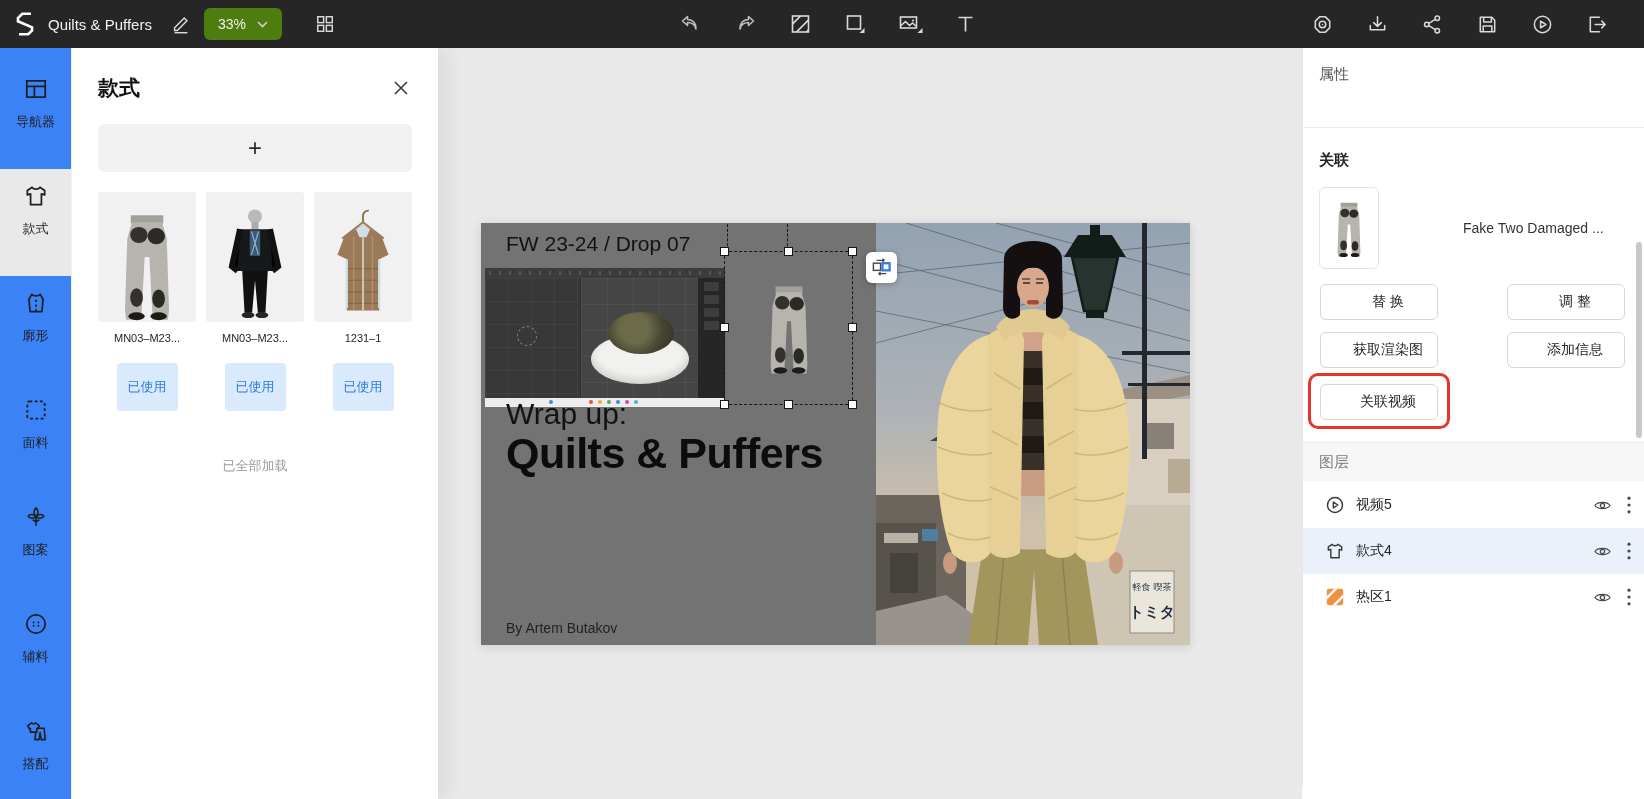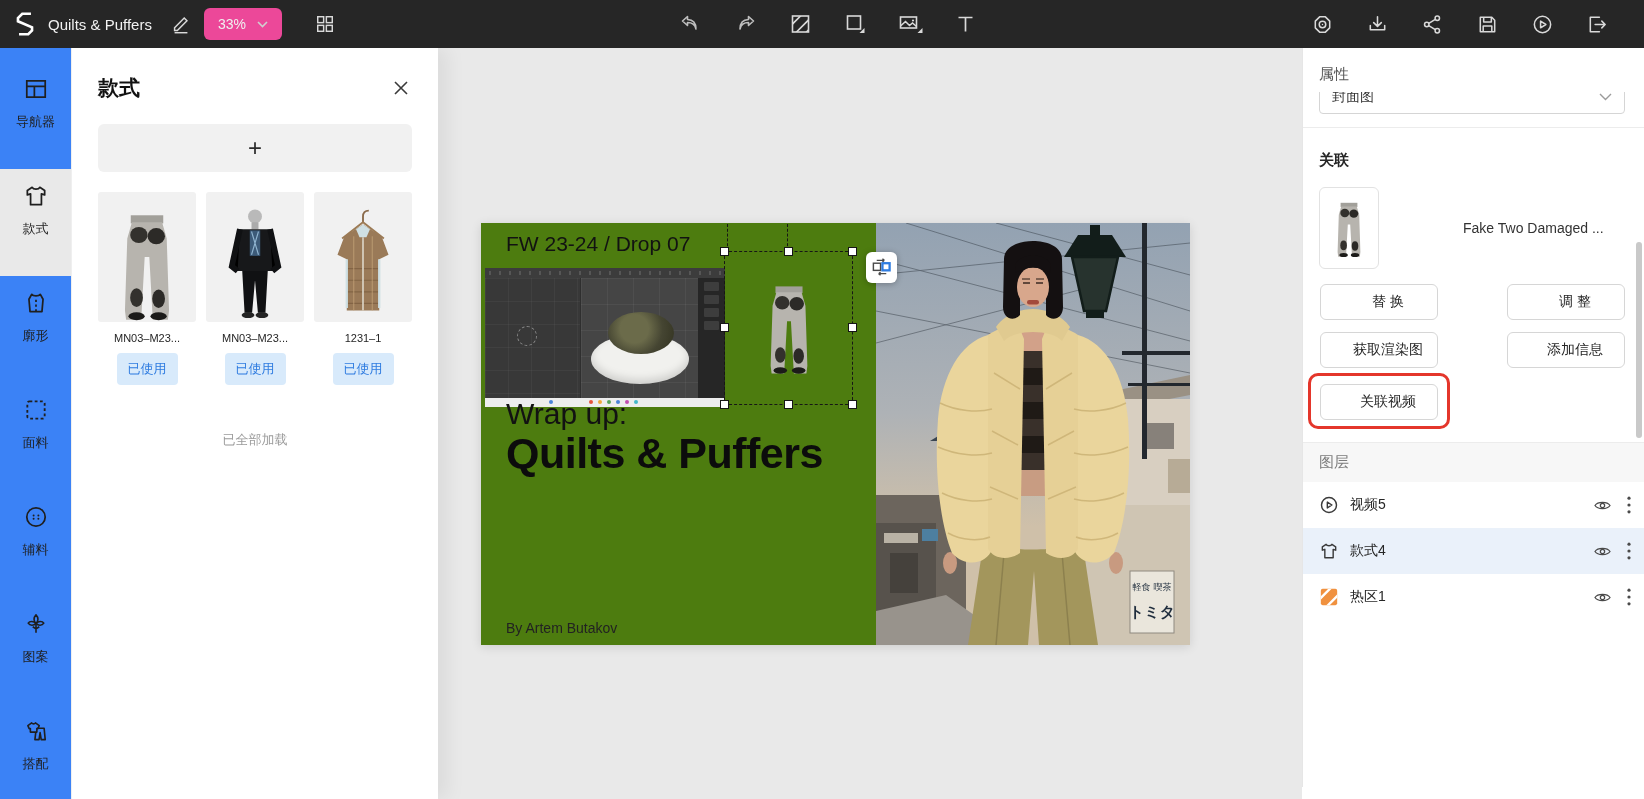--- a/index.html
+++ b/index.html
@@ -6,21 +6,21 @@
   *{box-sizing:border-box;}
   .app{position:relative;width:1644px;height:799px;overflow:hidden;background:#fff;
        font-family:"Liberation Sans","DejaVu Sans",sans-serif;-webkit-font-smoothing:antialiased;}
 
   
   .topbar{position:absolute;top:0;left:0;right:0;height:48px;background:var(--topbar-bg,#262626);z-index:10;}
   .tb-left{position:absolute;left:12px;top:0;height:48px;display:flex;align-items:center;}
   .tb-title{color:#f2f2f2;font-size:15px;margin:0 16px 0 10px;white-space:nowrap;}
   .icon-btn{width:26px;height:26px;display:flex;align-items:center;justify-content:center;cursor:pointer;flex:0 0 auto;}
   .icon-btn svg{display:block;}
-  .zoom-btn{height:32px;margin-left:10px;background:#ec4899;border-radius:6px;display:flex;align-items:center;
+  .zoom-btn{height:32px;margin-left:10px;background:#4d7c0f;border-radius:6px;display:flex;align-items:center;
             gap:11px;padding:0 14px;color:#f0f0f0;font-size:14px;cursor:pointer;}
   .tb-grid{margin-left:30px;}
   .tb-center{position:absolute;left:50%;top:0;height:48px;transform:translateX(-50%);display:flex;gap:29px;align-items:center;margin-left:6px;}
   .tb-right{position:absolute;right:34px;top:0;height:48px;display:flex;gap:29px;align-items:center;}
 
   
   .sidebar{position:absolute;left:0;top:48px;width:72px;bottom:0;background:#3b82f6;border-right:1px solid #efefef;z-index:6;}
   .side-item{height:107px;display:flex;flex-direction:column;align-items:center;padding-top:14px;cursor:pointer;}
   .side-item:first-child{margin-top:14px;}
   .side-item.active{background:#e9e9e9;}
@@ -31,27 +31,27 @@
                 box-shadow:10px 0 18px rgba(0,0,0,.06);padding:0 26px;}
   .sp-head{display:flex;align-items:center;justify-content:space-between;margin-top:26px;}
   .sp-title{font-size:21px;font-weight:700;color:#121212;}
   .sp-close{width:22px;height:22px;cursor:pointer;display:flex;align-items:center;justify-content:center;}
   .add-btn{margin-top:22px;height:48px;background:#f1f1f1;border-radius:6px;display:flex;align-items:center;
            justify-content:center;font-size:24px;color:#2b2b2b;cursor:pointer;font-weight:400;}
   .sp-grid{margin-top:20px;display:grid;grid-template-columns:repeat(3,98px);column-gap:10px;}
   .style-card{width:98px;}
   .thumb{width:98px;height:130px;background:#f1f1f1;border-radius:3px;display:flex;align-items:flex-end;justify-content:center;overflow:hidden;cursor:pointer;}
   .s-name{margin-top:10px;text-align:center;font-size:11px;color:#262626;white-space:nowrap;}
-  .s-badge{margin:9px auto 0;width:fit-content;background:var(--badge-bg,#d8eafb);color:var(--badge-text,#2f7ce0);
-           font-size:13px;padding:7px 11px;border-radius:4px;}
+  .s-badge{margin:19px auto 0;width:fit-content;background:var(--badge-bg,#d8eafb);color:var(--badge-text,#2f7ce0);
+           font-size:13px;padding:15px 11px;border-radius:4px;}
   .loaded{margin-top:46px;text-align:center;font-size:13px;color:#9b9b9b;}
 
   
   .canvas{position:absolute;left:438px;top:48px;width:864px;bottom:0;background:var(--canvas-bg,#e9e9e9);overflow:hidden;}
-  .poster{position:absolute;left:43px;top:175px;width:709px;height:422px;background:#4d7c0f;box-shadow:0 2px 10px rgba(0,0,0,.12);}
+  .poster{position:absolute;left:43px;top:175px;width:709px;height:422px;background:#737373;box-shadow:0 2px 10px rgba(0,0,0,.12);}
   .kicker{position:absolute;left:25px;top:9px;font-size:21px;color:#121212;}
   .wrap-line{position:absolute;left:25px;top:174px;font-size:30px;color:#121212;}
   .poster-title{position:absolute;left:25px;top:206px;font-size:43px;font-weight:700;color:#0c0c0c;letter-spacing:-.5px;}
   .credit{position:absolute;left:25px;bottom:9px;font-size:14px;color:#222;}
 
   
   .shot{position:absolute;left:4px;top:45px;width:240px;height:139px;background:#2f2f2f;overflow:hidden;}
   .shot-top{position:absolute;top:0;left:0;right:0;height:10px;background:#3c3c3c;
             background-image:repeating-linear-gradient(90deg,#565656 0 2px,transparent 2px 10px);background-size:100% 4px;background-position:4px 3px;background-repeat:repeat-x;}
   .shot-left{position:absolute;left:0;top:10px;width:95px;bottom:9px;background:#383838;
@@ -98,21 +98,21 @@
   .p-btn{position:absolute;width:118px;height:36px;border:1px solid #d6d6d6;border-radius:6px;background:#fff;
          font-size:14px;color:#262626;display:flex;align-items:center;justify-content:center;cursor:pointer;padding-left:24px;}
   .b-replace{left:17px;top:236px}.b-adjust{left:204px;top:236px}
   .b-render{left:17px;top:284px}.b-info{left:204px;top:284px}
   .b-video{left:17px;top:336px}
   .red-box{position:absolute;left:5px;top:325px;width:142px;height:56px;border:3px solid var(--annotation-red,#e4362b);
            border-radius:10px;pointer-events:none;}
   .layers-band{position:absolute;left:0;right:0;top:394px;height:40px;background:#f7f7f7;border-top:1px solid #ececec;
                display:flex;align-items:center;padding-left:16px;}
   .layers-title{font-size:15px;color:#7b7b7b;}
-  .layer-row{position:absolute;left:0;right:0;height:46px;display:flex;align-items:center;padding-left:16px;cursor:pointer;}
+  .layer-row{position:absolute;left:0;right:0;height:46px;display:flex;align-items:center;padding-left:22px;cursor:pointer;}
   .lr1{top:434px}.lr2{top:480px}.lr3{top:526px}.lr4{top:572px}
   .layer-row.selected{background:var(--selected-row-bg,#eaf1fa);}
   .lr-icon{width:20px;height:20px;margin-right:11px;flex:0 0 auto;display:flex;align-items:center;justify-content:center;}
   .lr-label{font-size:14px;color:#262626;}
   .lr-eye{position:absolute;left:288px;width:22px;height:22px;display:flex;align-items:center;justify-content:center;cursor:pointer;}
   .lr-kebab{position:absolute;left:318px;width:16px;height:22px;display:flex;align-items:center;justify-content:center;cursor:pointer;}
   .scrollbar{position:absolute;right:2px;top:194px;width:6px;height:196px;background:#c9c9c9;border-radius:3px;cursor:pointer;}
 </style>
 </head>
 <body>
@@ -259,37 +259,37 @@
       </svg>
       <span class="si-label">廓形</span>
     </div>
     <div class="side-item">
       <svg width="26" height="26" viewBox="0 0 24 24" fill="none" stroke="#1f1f1f" stroke-width="1.7">
         <rect x="4" y="4" width="16" height="16" rx="2" stroke-dasharray="2.6 2.2"></rect>
       </svg>
       <span class="si-label">面料</span>
     </div>
     <div class="side-item">
+      <svg width="26" height="26" viewBox="0 0 24 24" fill="none" stroke="#1f1f1f" stroke-width="1.5" stroke-linejoin="round">
+        <path d="M12 3.5 C9.6 6 9.6 9.5 12 11.5 C14.4 9.5 14.4 6 12 3.5 Z"></path>
+        <path d="M12 11.5 C9.8 9 6 9.3 4.8 11.2 C6.4 13.8 10 13.6 12 11.5 Z"></path>
+        <path d="M12 11.5 C14.2 9 18 9.3 19.2 11.2 C17.6 13.8 14 13.6 12 11.5 Z"></path>
+        <path d="M12 12 V20 M12 16.5 L9 14.5 M12 16.5 L15 14.5"></path>
+      </svg>
+      <span class="si-label">图案</span>
+    </div>
+    <div class="side-item">
       <svg width="26" height="26" viewBox="0 0 24 24" fill="none" stroke="#1f1f1f" stroke-width="1.6">
         <circle cx="12" cy="12" r="8.5"></circle>
         <circle cx="9.8" cy="10.6" r="0.9" fill="#1f1f1f" stroke="none"></circle>
           <circle cx="14.2" cy="10.6" r="0.9" fill="#1f1f1f" stroke="none"></circle>
         <circle cx="9.8" cy="13.6" r="0.9" fill="#1f1f1f" stroke="none"></circle>
           <circle cx="14.2" cy="13.6" r="0.9" fill="#1f1f1f" stroke="none"></circle>
       </svg>
       <span class="si-label">辅料</span>
-    </div>
-    <div class="side-item">
-      <svg width="26" height="26" viewBox="0 0 24 24" fill="none" stroke="#1f1f1f" stroke-width="1.5" stroke-linejoin="round">
-        <path d="M12 3.5 C9.6 6 9.6 9.5 12 11.5 C14.4 9.5 14.4 6 12 3.5 Z"></path>
-        <path d="M12 11.5 C9.8 9 6 9.3 4.8 11.2 C6.4 13.8 10 13.6 12 11.5 Z"></path>
-        <path d="M12 11.5 C14.2 9 18 9.3 19.2 11.2 C17.6 13.8 14 13.6 12 11.5 Z"></path>
-        <path d="M12 12 V20 M12 16.5 L9 14.5 M12 16.5 L15 14.5"></path>
-      </svg>
-      <span class="si-label">图案</span>
     </div>
     <div class="side-item">
       <svg width="26" height="26" viewBox="0 0 24 24" fill="none" stroke="#1f1f1f" stroke-width="1.5" stroke-linejoin="round">
         <path d="M4.5 7 L8 4.5 C8.8 5.8 10.7 5.8 11.5 4.5 L15 7 L13.8 9.8 H12.8 V13 H6.8 V9.8 H5.7 Z"></path>
         <path d="M12.8 9.5 H19.5 L20.5 20 H16.8 L15.8 13.5 L14.8 20 H11 L11.8 13"></path>
       </svg>
       <span class="si-label">搭配</span>
     </div>
   </nav>
 
@@ -531,28 +531,20 @@
           <rect x="12" y="6.5" width="7.5" height="7.5" stroke="#2f7ce0" stroke-width="2.4"></rect>
           <path d="M16 17.5 H8 M8 17.5 L10 15.8 M8 17.5 L10 19.2" stroke="#4a4a4a" stroke-width="1.4"></path>
         </svg>
       </div>
     </div>
   </main>
 
   <aside class="props">
     <span class="p-title">属性</span>
 
-    <div class="select-wrap">
-      <div class="select-box">
-        <span>封面图</span>
-        <svg width="13" height="8" viewBox="0 0 13 8" fill="none" stroke="#9b9b9b" stroke-width="1.4">
-            <path d="M1 1 L6.5 6.5 L12 1"></path>
-          </svg>
-      </div>
-    </div>
 
     <div class="divider d1"></div>
 
     <span class="assoc-title">关联</span>
     <div class="assoc-card">
       <svg width="36" height="62" viewBox="0 0 60 100">
         <rect x="16" y="8" width="28" height="7" fill="#a2a09a"></rect>
         <path d="M17 14 h26 l4 14 l2 62 l-1 8 h-13 l-3 -54 h-4 l-3 54 h-13 l-1 -8 l2 -62 Z" fill="#b7b4ae"></path>
         <ellipse cx="23" cy="25" rx="7.5" ry="7" fill="#33312d"></ellipse>
           <ellipse cx="38" cy="26" rx="7.5" ry="7" fill="#2c2a27"></ellipse>

